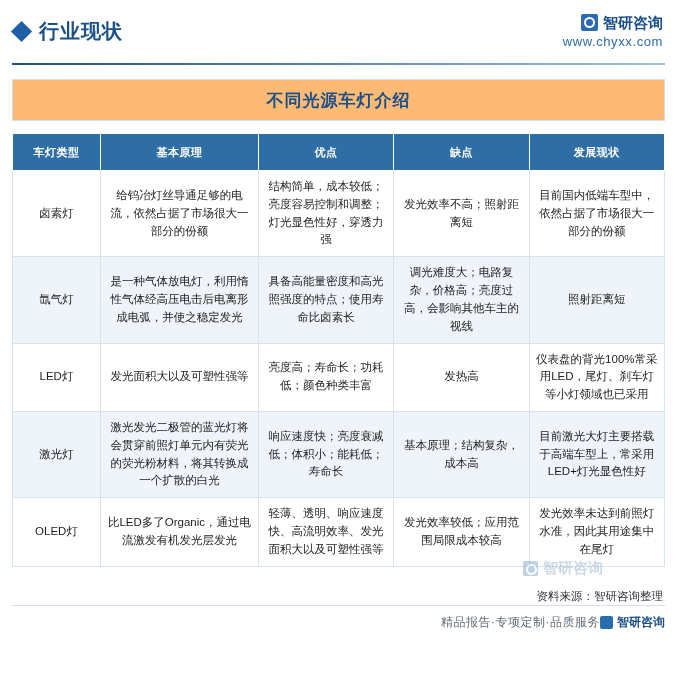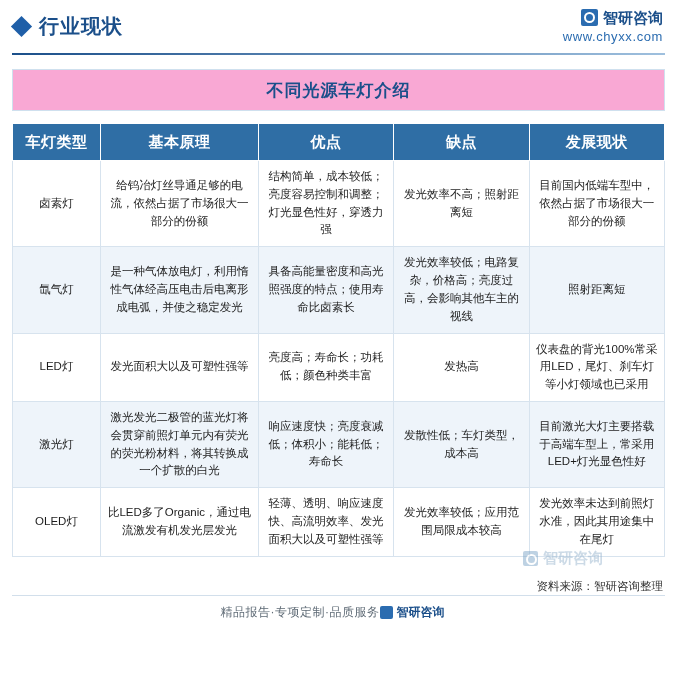--- a/index.html
+++ b/index.html
@@ -16,21 +16,21 @@
   }
   .page {
     position: relative;
     width: 677px;
     height: 687px;
     box-sizing: border-box;
   }
   
   .header {
     position: relative;
-    height: 53px;
+    height: 63px;
     padding: 0 14px;
     display: flex;
     align-items: center;
     justify-content: space-between;
   }
   .header-left {
     display: flex;
     align-items: center;
     gap: 8px;
     position: relative;
@@ -103,21 +103,21 @@
   }
   .header-rule {
     height: 2px;
     background: linear-gradient(to right, #1b4f8a, #9fc0de);
     margin: 0 12px;
   }
   
   .title-bar {
     margin: 14px 12px 0 12px;
     height: 40px;
-    background: #f9a8d4;
+    background: #fdba74;
     border: 1px solid #cfe0ee;
     display: flex;
     align-items: center;
     justify-content: center;
   }
   .title-bar-text {
     font-size: 17px;
     font-weight: bold;
     color: #1b4f8a;
     letter-spacing: 1px;
@@ -127,21 +127,21 @@
     margin: 12px 12px 0 12px;
   }
   table.data {
     width: 100%;
     border-collapse: collapse;
     table-layout: fixed;
   }
   table.data th {
     background: #2f6ea5;
     color: #ffffff;
-    font-size: 15px;
+    font-size: 11px;
     font-weight: bold;
     height: 34px;
     border: 1px solid #ffffff;
     letter-spacing: 0.5px;
   }
   table.data td {
     border: 1px solid #d7e3ee;
     font-size: 11.5px;
     line-height: 1.55;
     color: #1d1d1d;
@@ -198,21 +198,21 @@
   }
   .footer-rule {
     height: 1px;
     background: #d2dfeb;
     margin: 6px 12px 0 12px;
   }
   .footer {
     margin: 8px 12px 0 0;
     display: flex;
     align-items: center;
-    justify-content: center;
+    justify-content: flex-end;
   }
   .footer-left {
     font-size: 12px;
     color: #5f6b76;
     letter-spacing: 0.5px;
   }
   .footer-right {
     display: flex;
     align-items: center;
     gap: 4px;
@@ -276,35 +276,35 @@
           <td class="type-cell">卤素灯</td>
           <td>给钨冶灯丝导通足够的电流，依然占据了市场很大一部分的份额</td>
           <td>结构简单，成本较低；亮度容易控制和调整；灯光显色性好，穿透力强</td>
           <td>发光效率不高；照射距离短</td>
           <td>目前国内低端车型中，依然占据了市场很大一部分的份额</td>
         </tr>
         <tr class="even">
           <td class="type-cell">氙气灯</td>
           <td>是一种气体放电灯，利用惰性气体经高压电击后电离形成电弧，并使之稳定发光</td>
           <td>具备高能量密度和高光照强度的特点；使用寿命比卤素长</td>
-          <td>发光效率较低；电路复杂，价格高；亮度过高，会影响其他车主的视线</td>
+          <td>调光难度大；电路复杂，价格高；亮度过高，会影响其他车主的视线</td>
           <td>照射距离短</td>
         </tr>
         <tr class="odd">
           <td class="type-cell">LED灯</td>
           <td>发光面积大以及可塑性强等</td>
           <td>亮度高；寿命长；功耗低；颜色种类丰富</td>
           <td>发热高</td>
           <td>仪表盘的背光100%常采用LED，尾灯、刹车灯等小灯领域也已采用</td>
         </tr>
         <tr class="even">
           <td class="type-cell">激光灯</td>
           <td>激光发光二极管的蓝光灯将会贯穿前照灯单元内有荧光的荧光粉材料，将其转换成一个扩散的白光</td>
           <td>响应速度快；亮度衰减低；体积小；能耗低；寿命长</td>
-          <td>发散性低；车灯类型，成本高</td>
+          <td>基本原理；结构复杂，成本高</td>
           <td>目前激光大灯主要搭载于高端车型上，常采用LED+灯光显色性好</td>
         </tr>
         <tr class="odd">
           <td class="type-cell">OLED灯</td>
           <td>比LED多了Organic，通过电流激发有机发光层发光</td>
           <td>轻薄、透明、响应速度快、高流明效率、发光面积大以及可塑性强等</td>
           <td>发光效率较低；应用范围局限成本较高</td>
           <td>发光效率未达到前照灯水准，因此其用途集中在尾灯</td>
         </tr>
       </tbody>

